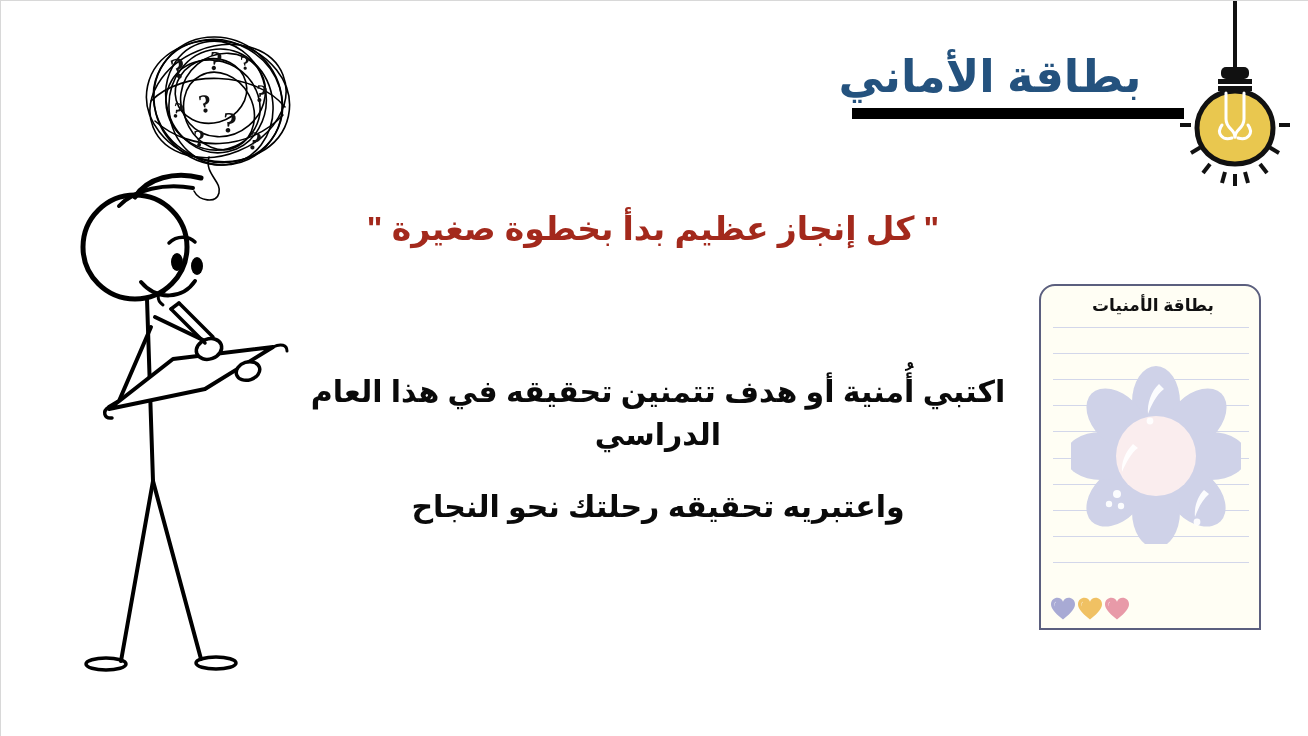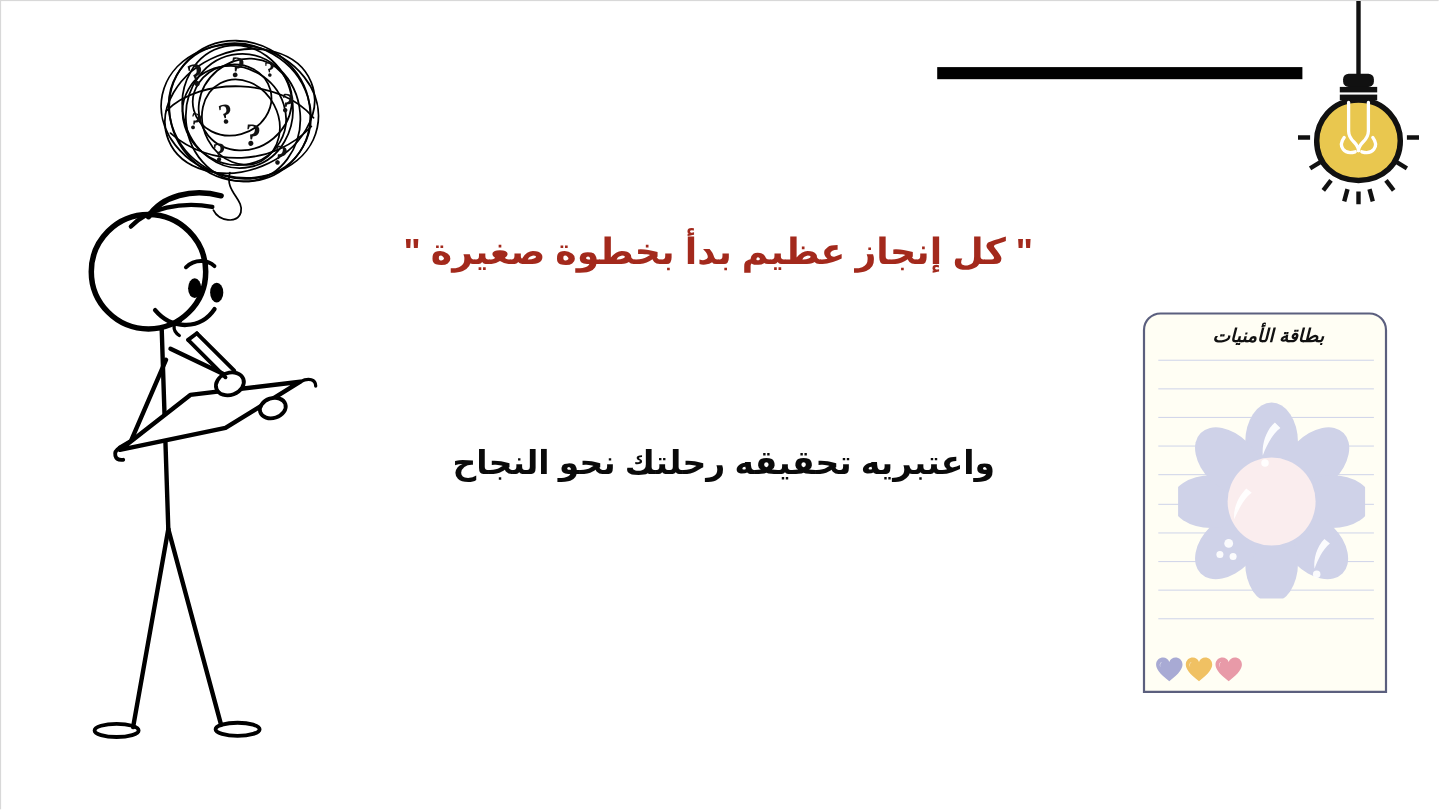--- a/index.html
+++ b/index.html
@@ -114,21 +114,20 @@
   #wish-card-title {
     position: relative;
     z-index: 6;
     text-align: center;
     font-size: 17px;
     font-weight: bold;
     color: #111111;
     padding-top: 9px;
     padding-left: 6px;
     letter-spacing: -0.2px;
-    font-style: italic;
   }
   #card-rules {
     position: absolute;
     left: 0; right: 0;
     top: 41px;
     bottom: 40px;
     z-index: 2;
   }
   .rule-line {
     position: absolute;
@@ -226,20 +225,21 @@
       <g stroke-width="3.5">
         <path d="M182 332 L148 298"></path>
         <path d="M190 326 L156 292"></path>
         <path d="M148 298 L156 292"></path>
       </g>
       <path d="M140 294 C133 289 134 281 141 281" stroke-width="3"></path>
     </g>
   </svg>
 
   <div id="title-block">
+    <div id="page-title">بطاقة الأماني</div>
     <div id="title-underline"></div>
   </div>
 
   <svg id="bulb-art" viewBox="0 0 110 185">
 
     <line x1="55" y1="0" x2="55" y2="68" stroke="#111111" stroke-width="4"></line>
 
     <rect x="41" y="66" width="28" height="12" rx="5" fill="#111111"></rect>
     <rect x="38" y="78" width="34" height="5" fill="#111111"></rect>
     <rect x="38" y="85" width="34" height="5" fill="#111111"></rect>
@@ -262,20 +262,21 @@
       <line x1="80" y1="163" x2="87" y2="172"></line>
       <line x1="42" y1="182" x2="45" y2="171"></line>
       <line x1="65" y1="171" x2="68" y2="182"></line>
       <line x1="55" y1="173" x2="55" y2="185"></line>
     </g>
   </svg>
 
   <div id="quote-line">" كل إنجاز عظيم بدأ بخطوة صغيرة "</div>
 
   <div id="body-block">
+    <div class="body-line" id="body-para-1">اكتبي أُمنية أو هدف تتمنين تحقيقه في هذا العام الدراسي</div>
     <div class="body-line" id="body-para-2">واعتبريه تحقيقه رحلتك نحو النجاح</div>
   </div>
 
   <div id="wish-card">
 
     <div id="wish-card-title">بطاقة الأمنيات</div>
 
     <div id="card-rules">
         <div class="rule-line" style="top: 0px; background: rgb(211, 215, 234);"></div>
         <div class="rule-line" style="top: 26px; background: rgb(211, 215, 234);"></div>

